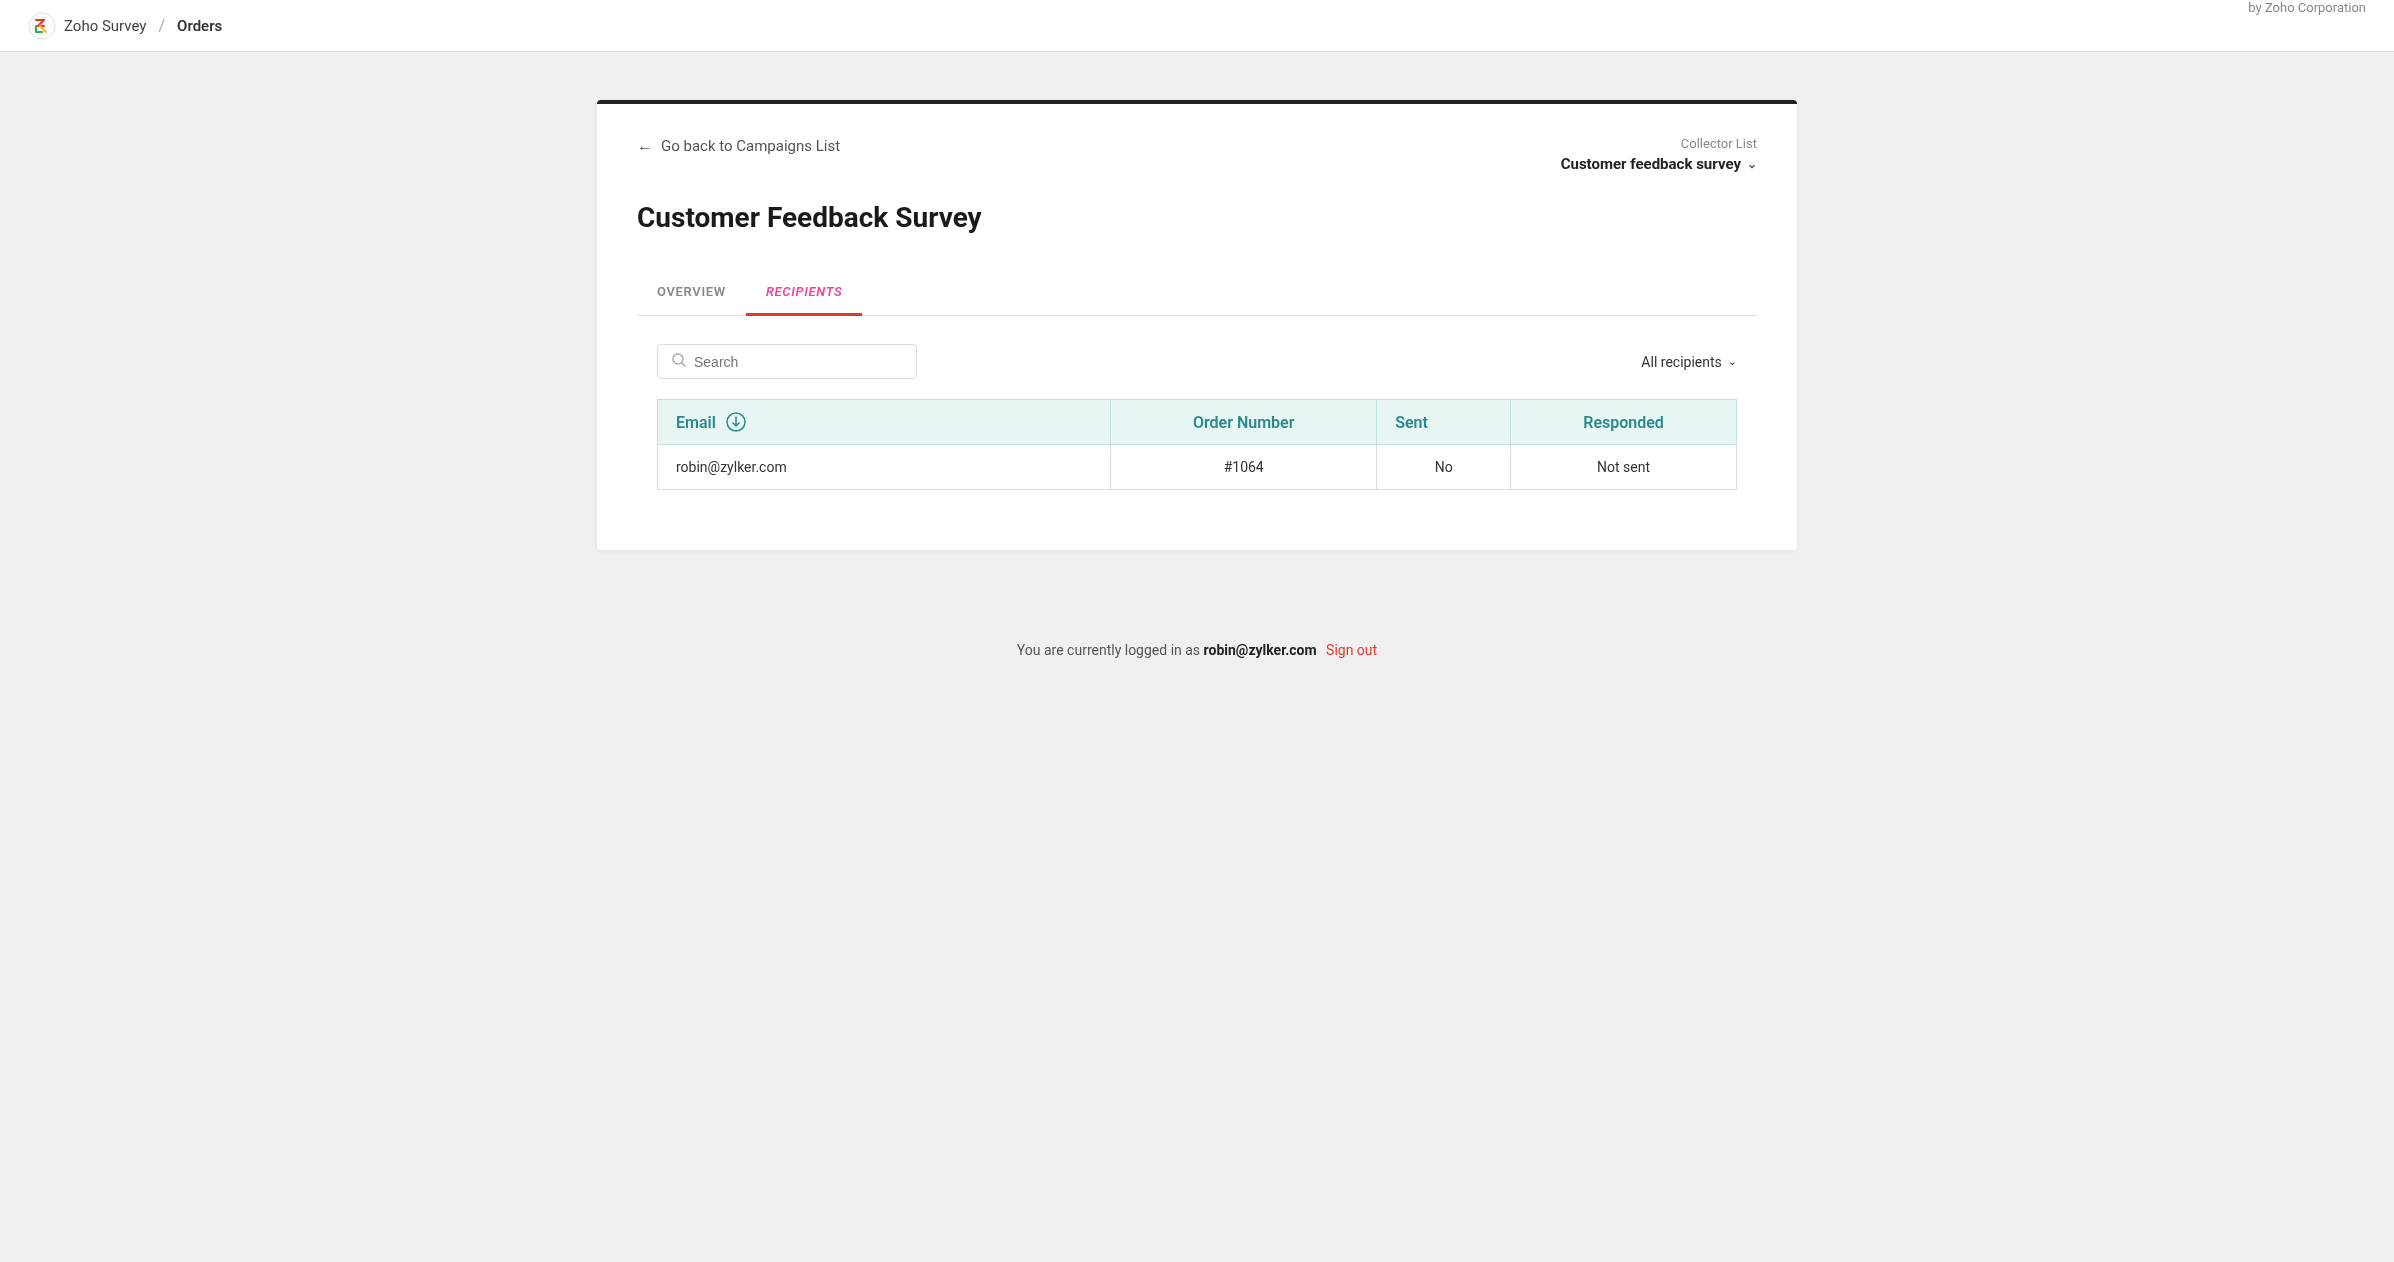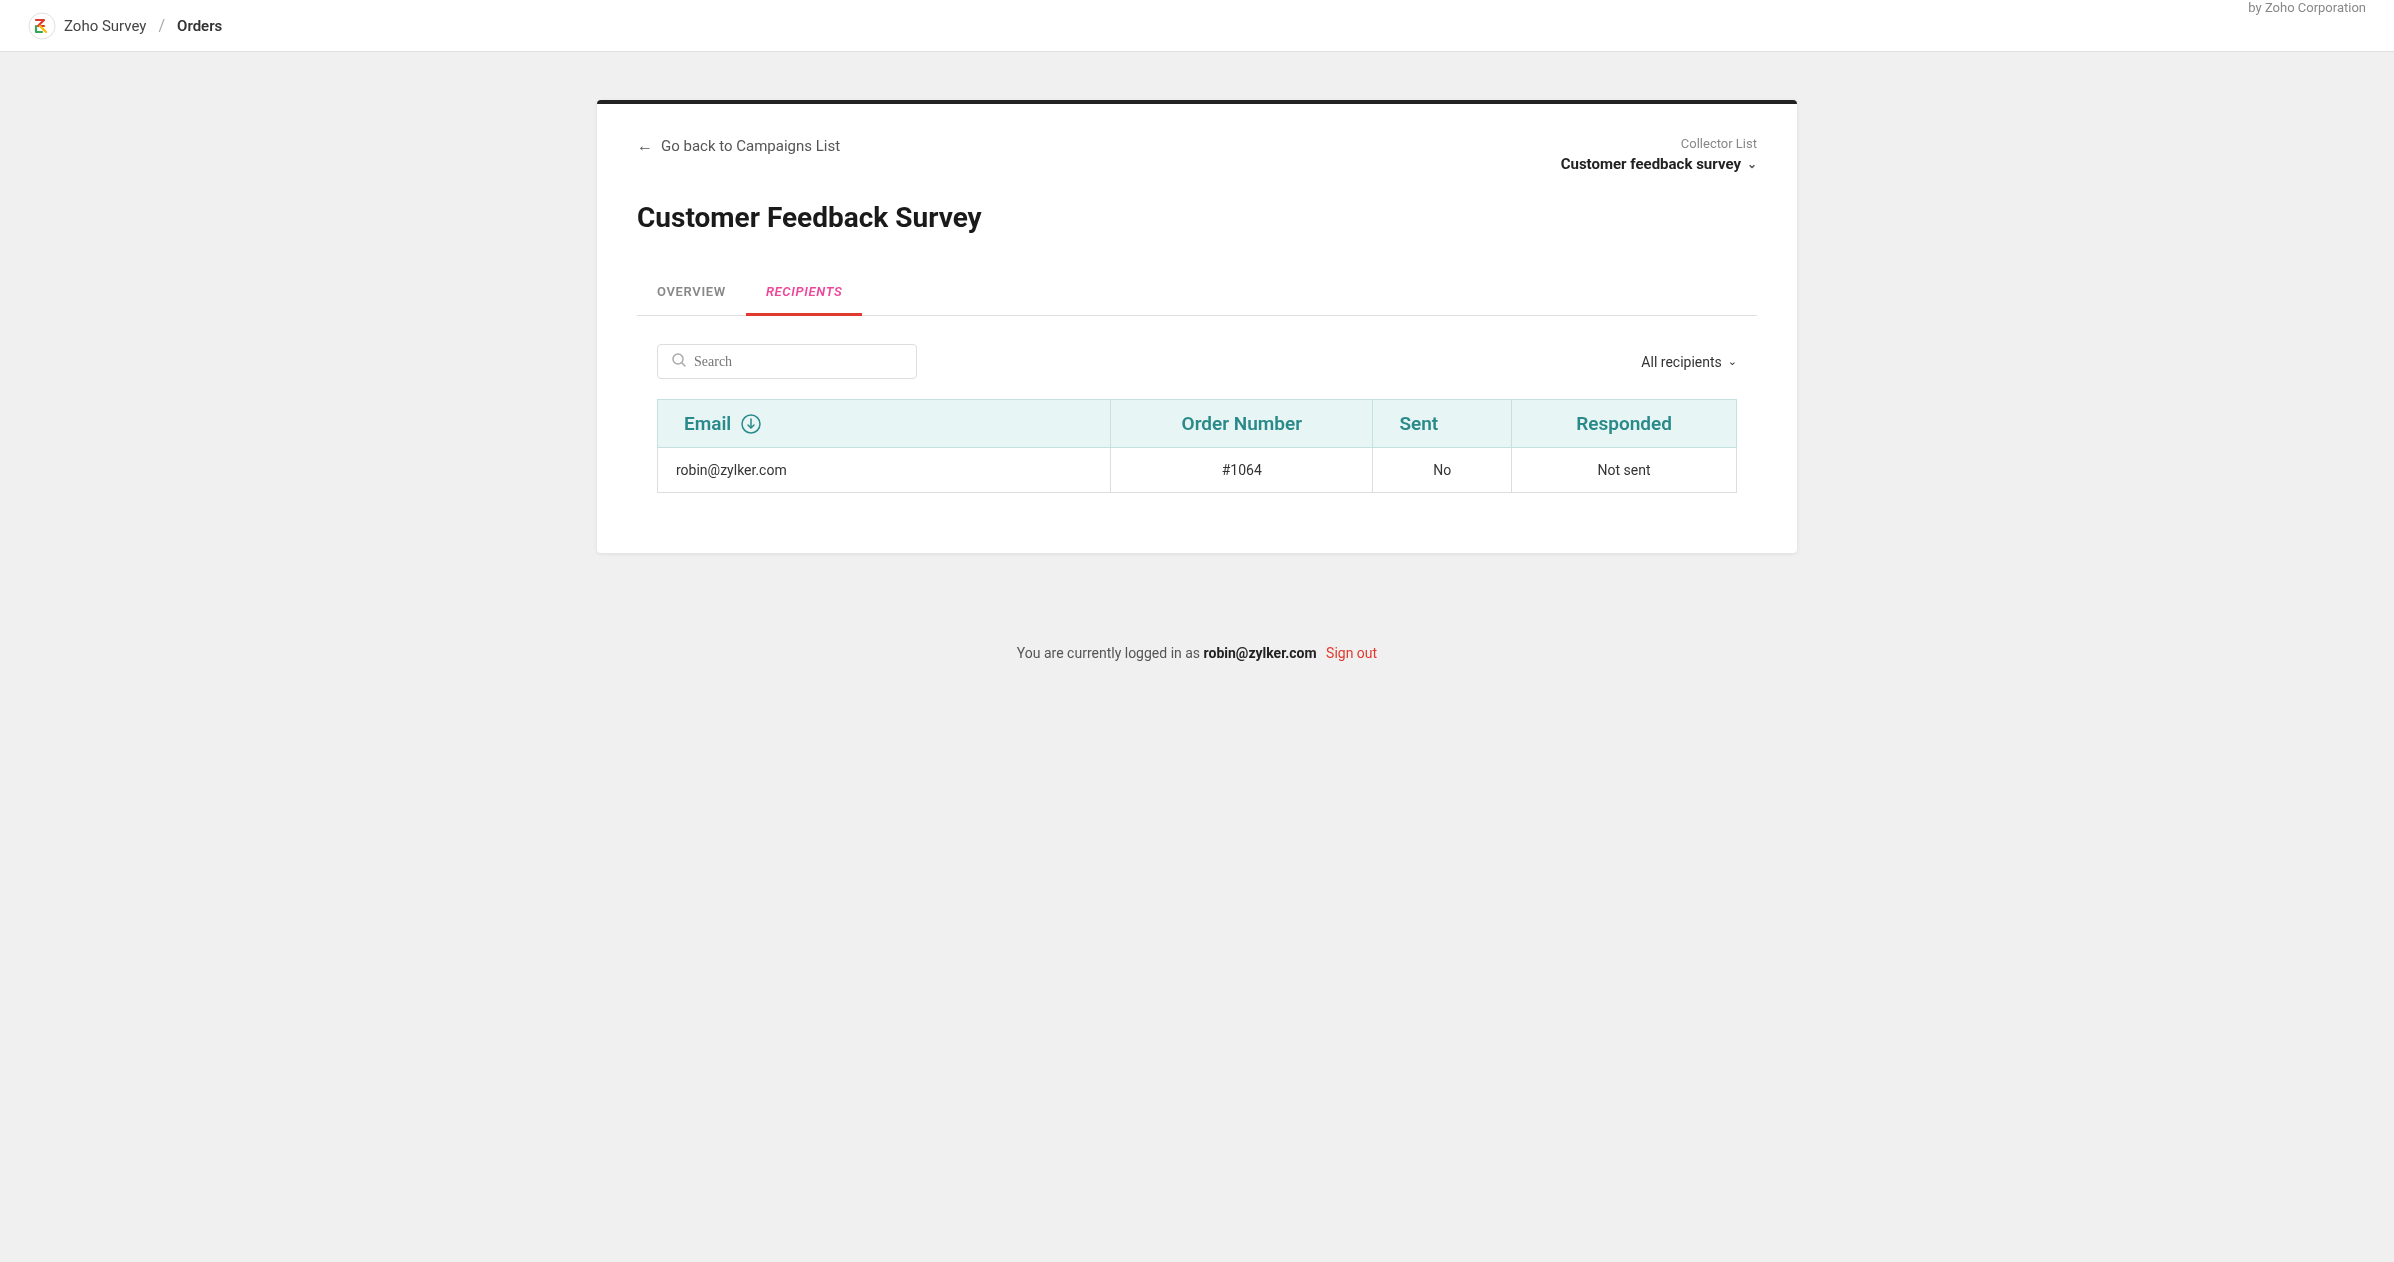--- a/index.html
+++ b/index.html
@@ -171,21 +171,20 @@
       color: #aaa;
       font-size: 14px;
     }
     .search-input {
       border: none;
       outline: none;
       font-size: 14px;
       color: #555;
       width: 100%;
       background: transparent;
-      font-family: Liberation Serif, serif;
     }
 
     .filter-dropdown {
       display: flex;
       align-items: center;
       gap: 6px;
       font-size: 14px;
       color: #333;
       cursor: pointer;
     }
@@ -195,23 +194,23 @@
 
     
     .recipients-table {
       width: 100%;
       border-collapse: collapse;
       border: 1px solid #d0e8e8;
     }
     .recipients-table th {
       background: #e8f5f5;
       color: #2a8a8a;
-      font-size: 19px;
+      font-size: 16px;
       font-weight: 600;
-      padding: 12px 26px;
+      padding: 12px 18px;
       text-align: left;
       border: 1px solid #c5e0e0;
     }
     .recipients-table td {
       font-size: 14px;
       padding: 14px 18px;
       border: 1px solid #ddd;
       color: #333;
     }
     .email-cell {

